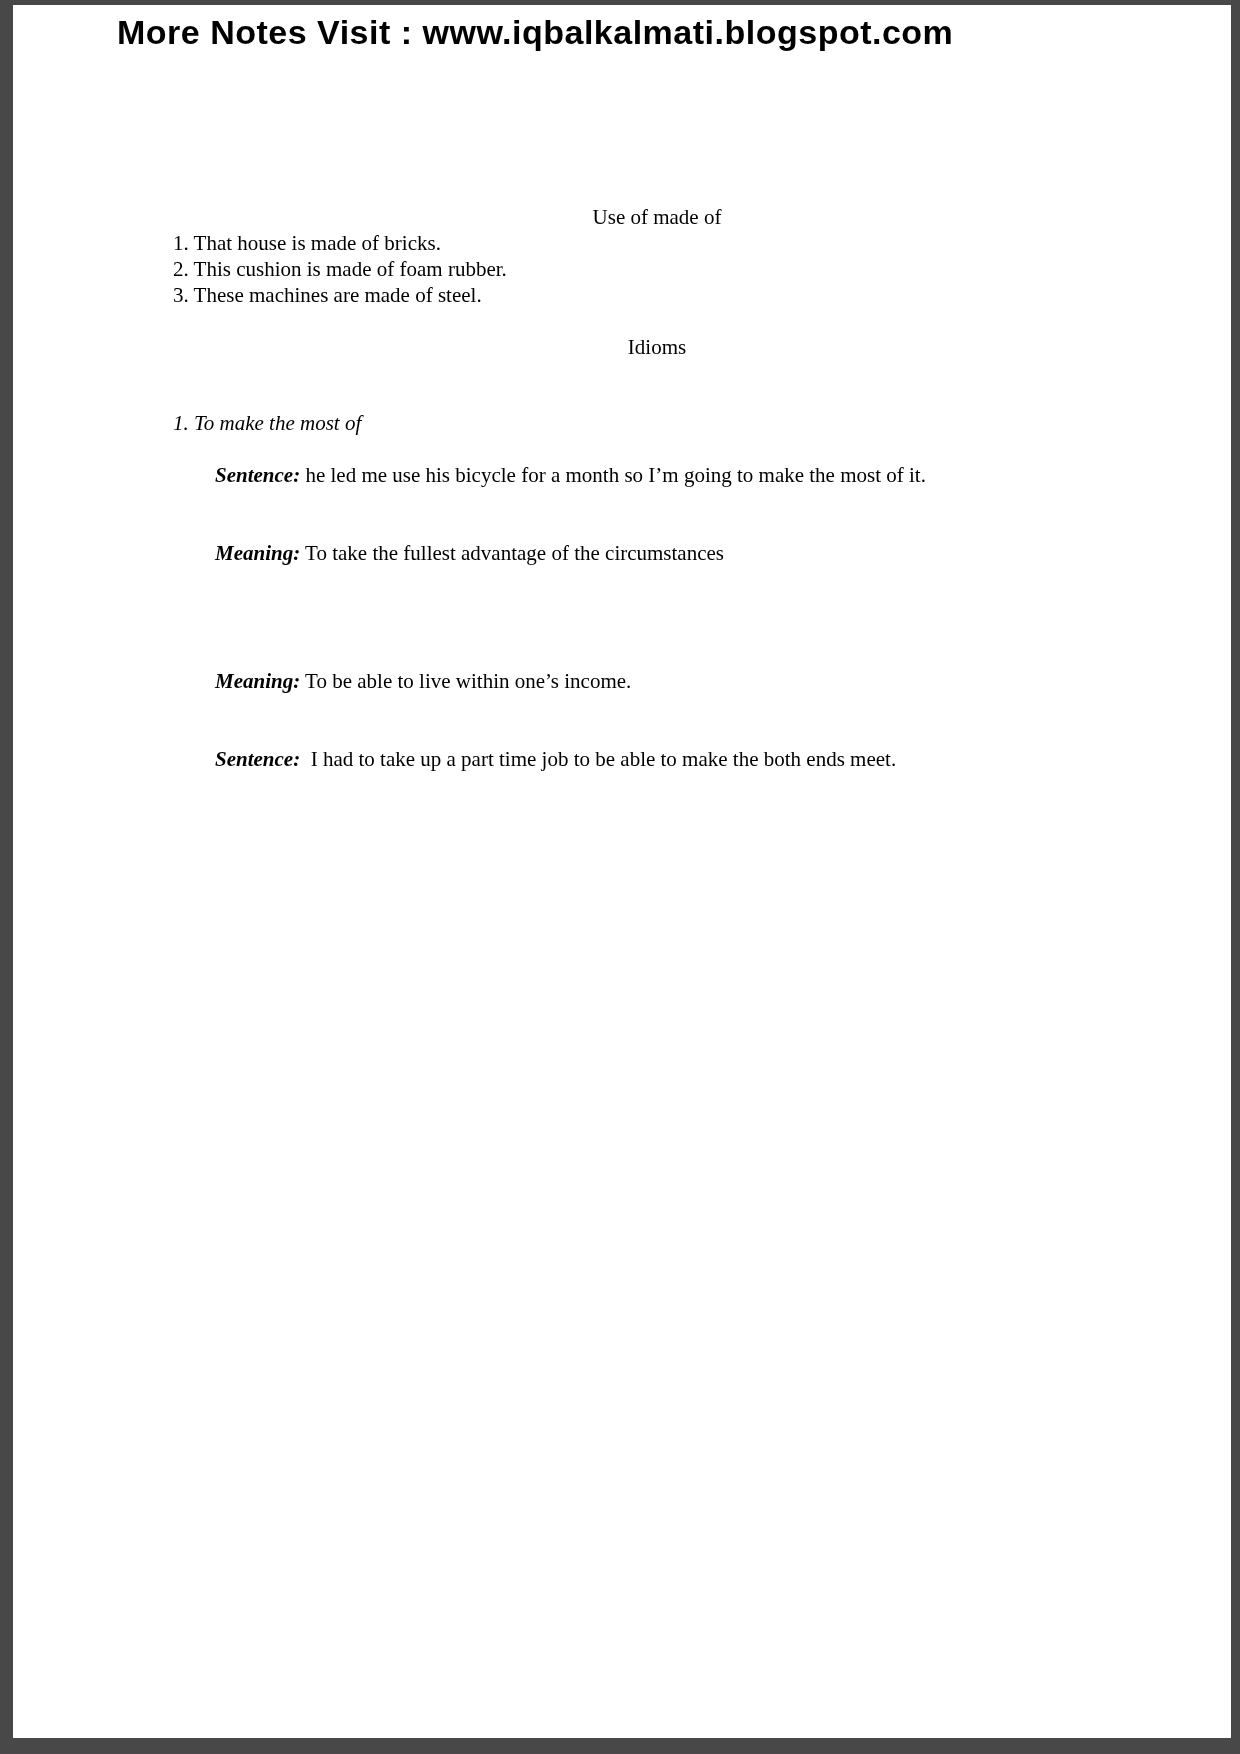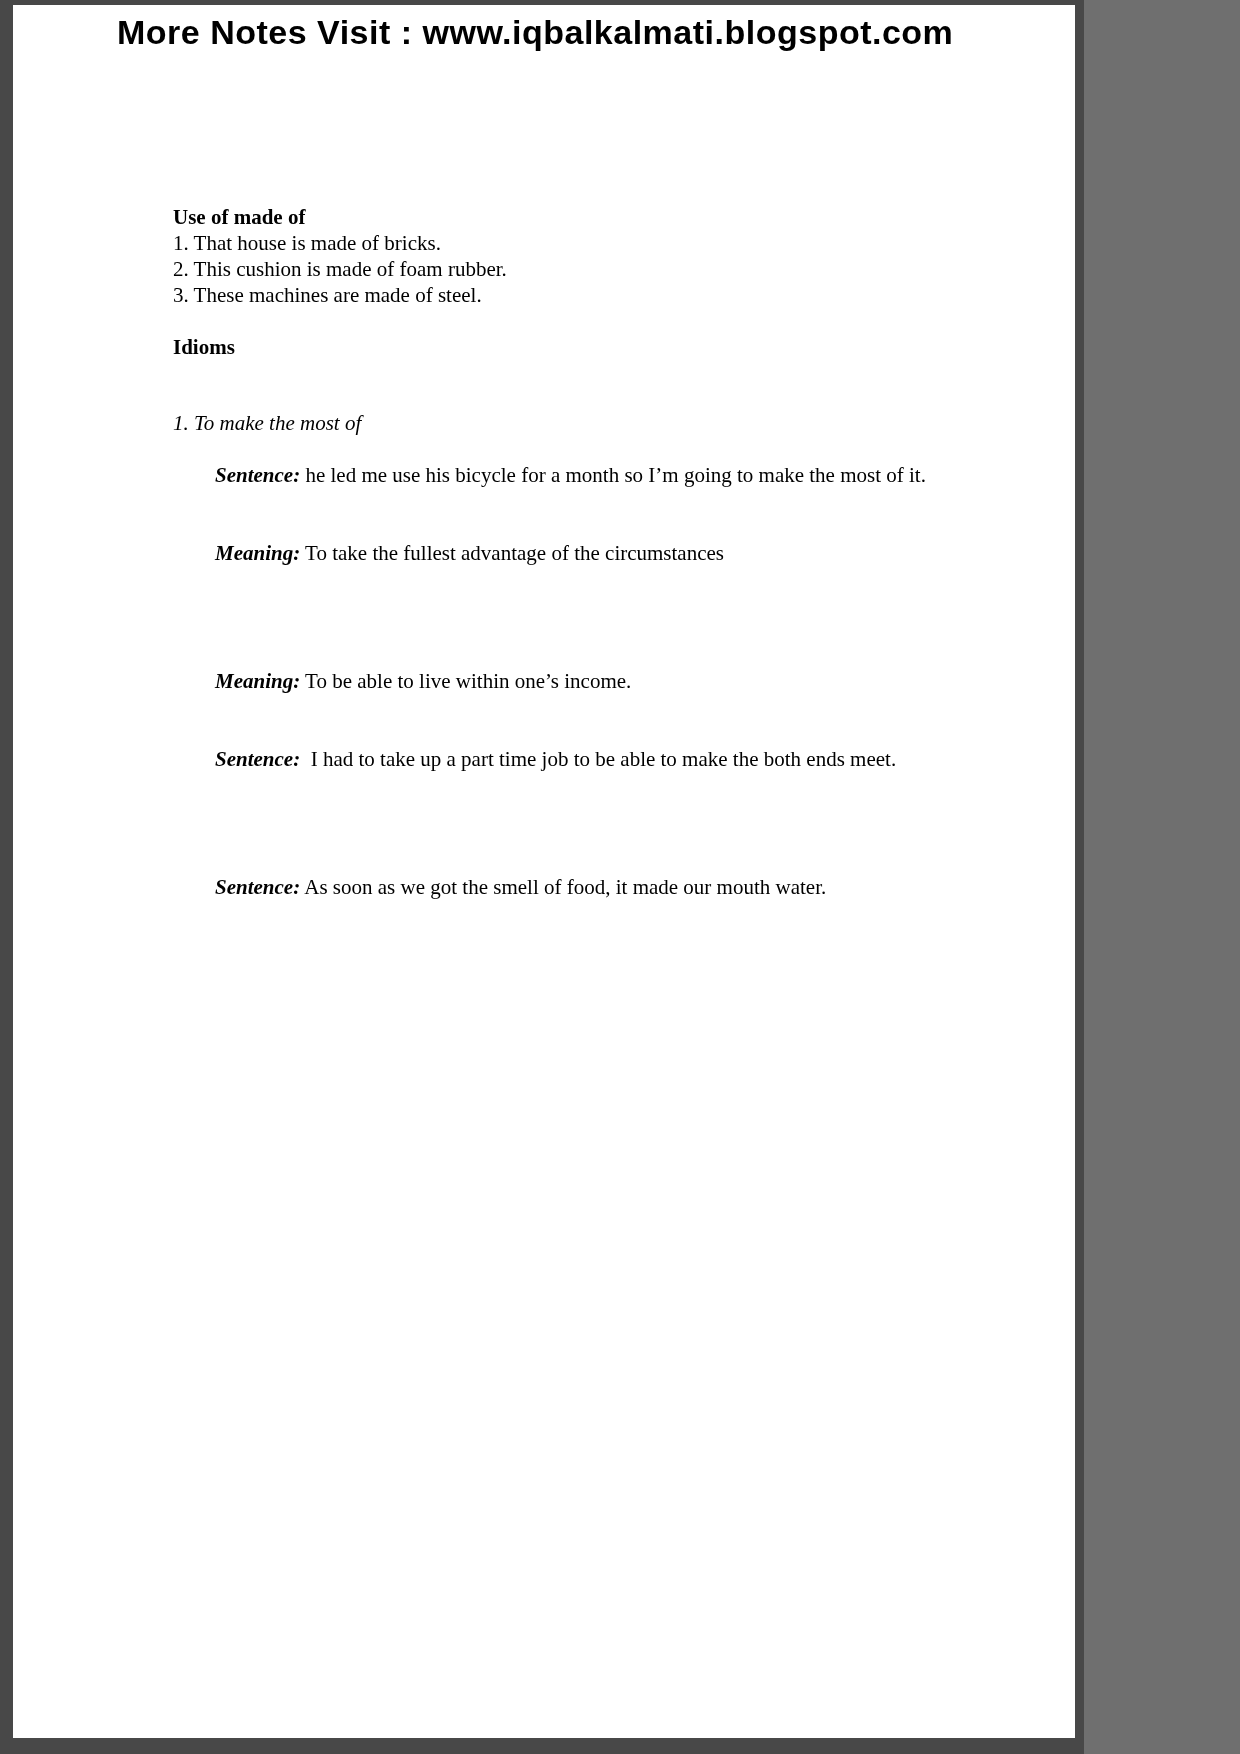--- a/index.html
+++ b/index.html
@@ -2,21 +2,21 @@
 <html><head>
 <meta charset="utf-8">
 <style>
   html, body {
     margin: 0;
     padding: 0;
     background: #6f6f6f;
   }
   .page {
     position: relative;
-    width: 1084px;
+    width: 1240px;
     height: 1754px;
     box-sizing: border-box;
     background: #ffffff;
     border-style: solid;
     border-color: #484848;
     border-width: 5px 9px 16px 13px;
     font-family: "Liberation Serif", "DejaVu Serif", serif;
     color: #000000;
     overflow: hidden;
   }
@@ -31,21 +31,22 @@
   }
   .doc-body {
     margin: 152px 90px 0 160px;
     font-size: 21px;
     line-height: 26px;
   }
   .doc-line {
     white-space: pre-wrap;
   }
   .section-heading {
-    font-weight: bold;
+    font-weight: normal;
+    text-align: center;
   }
   .spacer {
     height: 26px;
   }
   .spacer-lg {
     height: 24px;
   }
   .idiom-block { margin: 0; }
   .idiom-title {
     font-weight: normal;
@@ -101,19 +102,16 @@
       </div>
       <div class="doc-line">
         <span class="label">Sentence:</span><span class="plain-text">  I had to take up a part time job to be able to make the both ends meet.</span>
       </div>
     </div>
 
     <div class="spacer"></div>
     <div class="spacer-lg"></div>
 
     <div class="idiom-block">
-      <div class="doc-line">
-        <span class="label">Sentence:</span><span class="plain-text"> As soon as we got the smell of food, it made our mouth water.</span>
-      </div>
     </div>
 
   </div>
 </div>
 
 </body></html>

